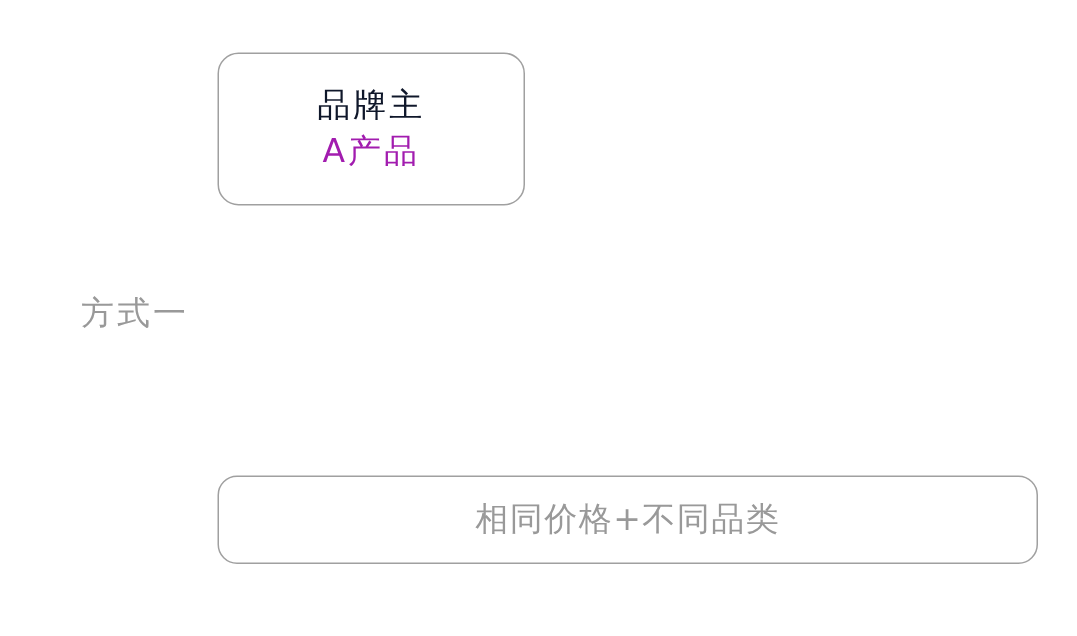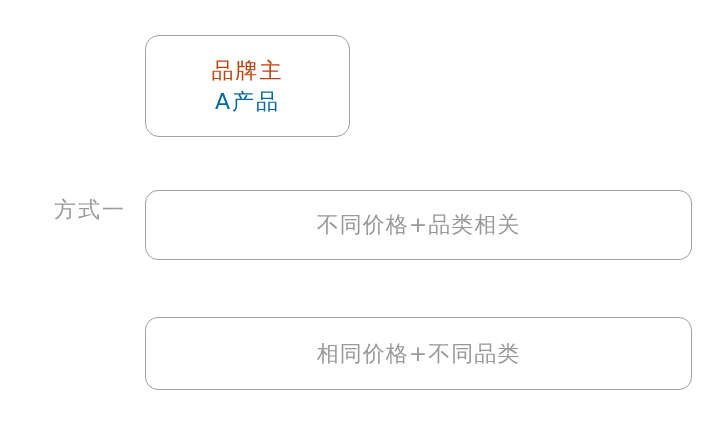--- a/index.html
+++ b/index.html
@@ -24,28 +24,28 @@
     flex-direction: column;
     align-items: center;
     justify-content: center;
     gap: 3px;
   }
   .box-a { left: 145px; }
   .box-b { left: 487px; }
   .box-title {
     font-size: 22px;
     line-height: 28px;
-    color: #c2410c;
+    color: #0f172a;
     letter-spacing: 2px;
     white-space: nowrap;
   }
   .box-subtitle {
     font-size: 22px;
     line-height: 28px;
-    color: #0369a1;
+    color: #a21caf;
     letter-spacing: 2px;
     white-space: nowrap;
   }
   .row-label {
     position: absolute;
     left: 28px;
     font-size: 22px;
     line-height: 28px;
     color: #999999;
     letter-spacing: 2px;
@@ -58,42 +58,39 @@
     left: 145px;
     width: 547px;
     border: 1px solid #a0a0a0;
     border-radius: 13px;
     background: #ffffff;
     display: flex;
     align-items: center;
     justify-content: center;
   }
   .row-box-1 { top: 190px; height: 70px; }
-  .row-box-2 { top: 317px; height: 73px; }
+  .row-box-2 { top: 317px; height: 59px; }
   .row-text {
     font-size: 22px;
     line-height: 28px;
     color: #999999;
     letter-spacing: 1px;
     white-space: nowrap;
   }
 </style>
 </head>
 <body>
 
 <div class="canvas">
 
   <div class="top-box box-a">
     <div class="box-title">品牌主</div>
     <div class="box-subtitle">A产品</div>
   </div>
 
 
   <div class="row-label label-1">方式一</div>
-  <div class="row-box row-box-1">
-    <span class="row-text">不同价格+品类相关</span>
-  </div>
 
   <div class="row-box row-box-2">
     <span class="row-text">相同价格+不同品类</span>
   </div>
 
 </div>
 
 </body></html>

